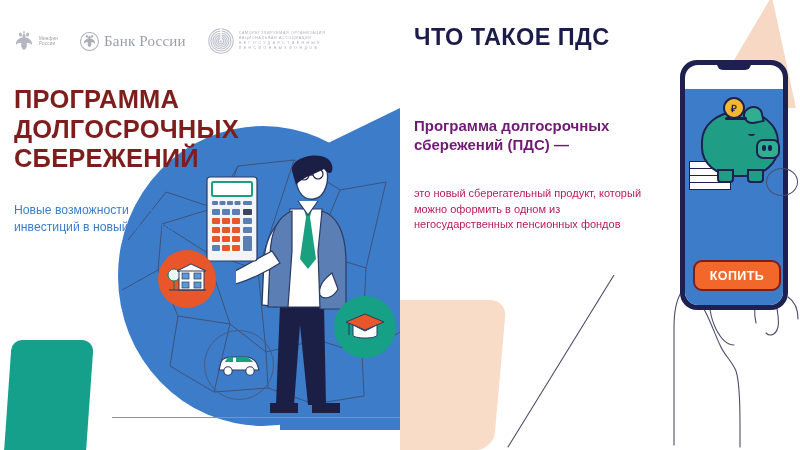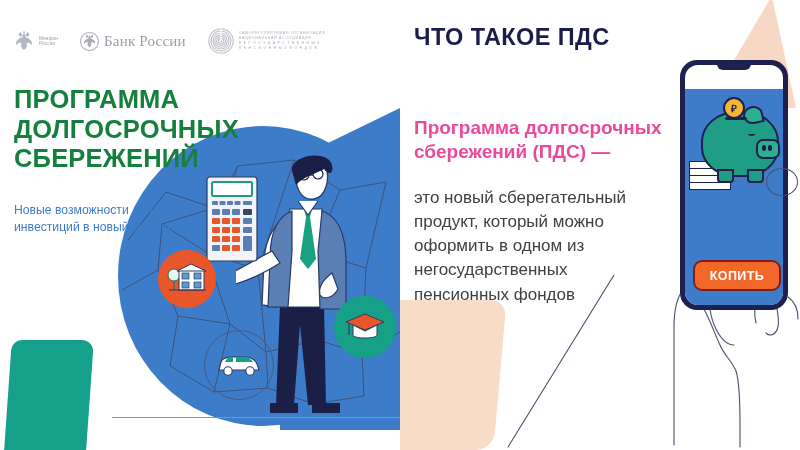--- a/index.html
+++ b/index.html
@@ -46,21 +46,21 @@
   .logos{position:absolute;left:14px;top:28px;display:flex;align-items:center;gap:22px;}
   .logo-item{display:flex;align-items:center;gap:5px;}
   .logo-text{color:#9b9daa;line-height:1.12;}
   .minfin-text{font-size:4.6px;letter-spacing:.2px;}
   .bank-text{font-size:15px;color:#9b9daa;font-family:"Liberation Serif", serif;letter-spacing:.2px;}
   .napf-text{font-size:3.5px;letter-spacing:.75px;line-height:1.5;color:#a9abb6;}
 
   .left-title{
     position:absolute;left:14px;top:85px;width:330px;
     font-size:25.5px;font-weight:bold;line-height:1.16;
-    color:#15803d;letter-spacing:.2px;
+    color:#7f1d1d;letter-spacing:.2px;
   }
   .left-sub{
     position:absolute;left:14px;top:202px;width:180px;
     font-size:12.2px;line-height:1.42;color:#3d7cc9;
   }
 
   
   .badge{position:absolute;border-radius:50%;display:flex;align-items:center;justify-content:center;}
   .badge-house{left:158px;top:250px;width:58px;height:58px;background:#e8562a;}
   .badge-cap{left:334px;top:296px;width:62px;height:62px;background:#16a085;}
@@ -80,25 +80,25 @@
     border-radius:0 16px 18px 0;
     transform:skewX(-5deg);
   }
 
   .right-title{
     position:absolute;left:14px;top:24px;
     font-size:23.5px;font-weight:bold;color:#1c1c4a;letter-spacing:.4px;
   }
   .right-lead{
     position:absolute;left:14px;top:116px;width:250px;
-    font-size:19px;font-weight:bold;line-height:1.28;color:#ec4899;
+    font-size:15px;font-weight:bold;line-height:1.28;color:#701a75;
   }
   .right-body{
     position:absolute;left:14px;top:186px;width:230px;
-    font-size:17px;line-height:1.42;color:#404040;
+    font-size:11px;line-height:1.42;color:#be185d;
   }
 
   
   .phone{
     position:absolute;left:280px;top:60px;width:108px;height:250px;
     background:#1e2050;border-radius:17px;
     box-sizing:border-box;padding:5px;
   }
   .phone-notch{
     position:absolute;left:50%;top:3px;transform:translateX(-50%);

